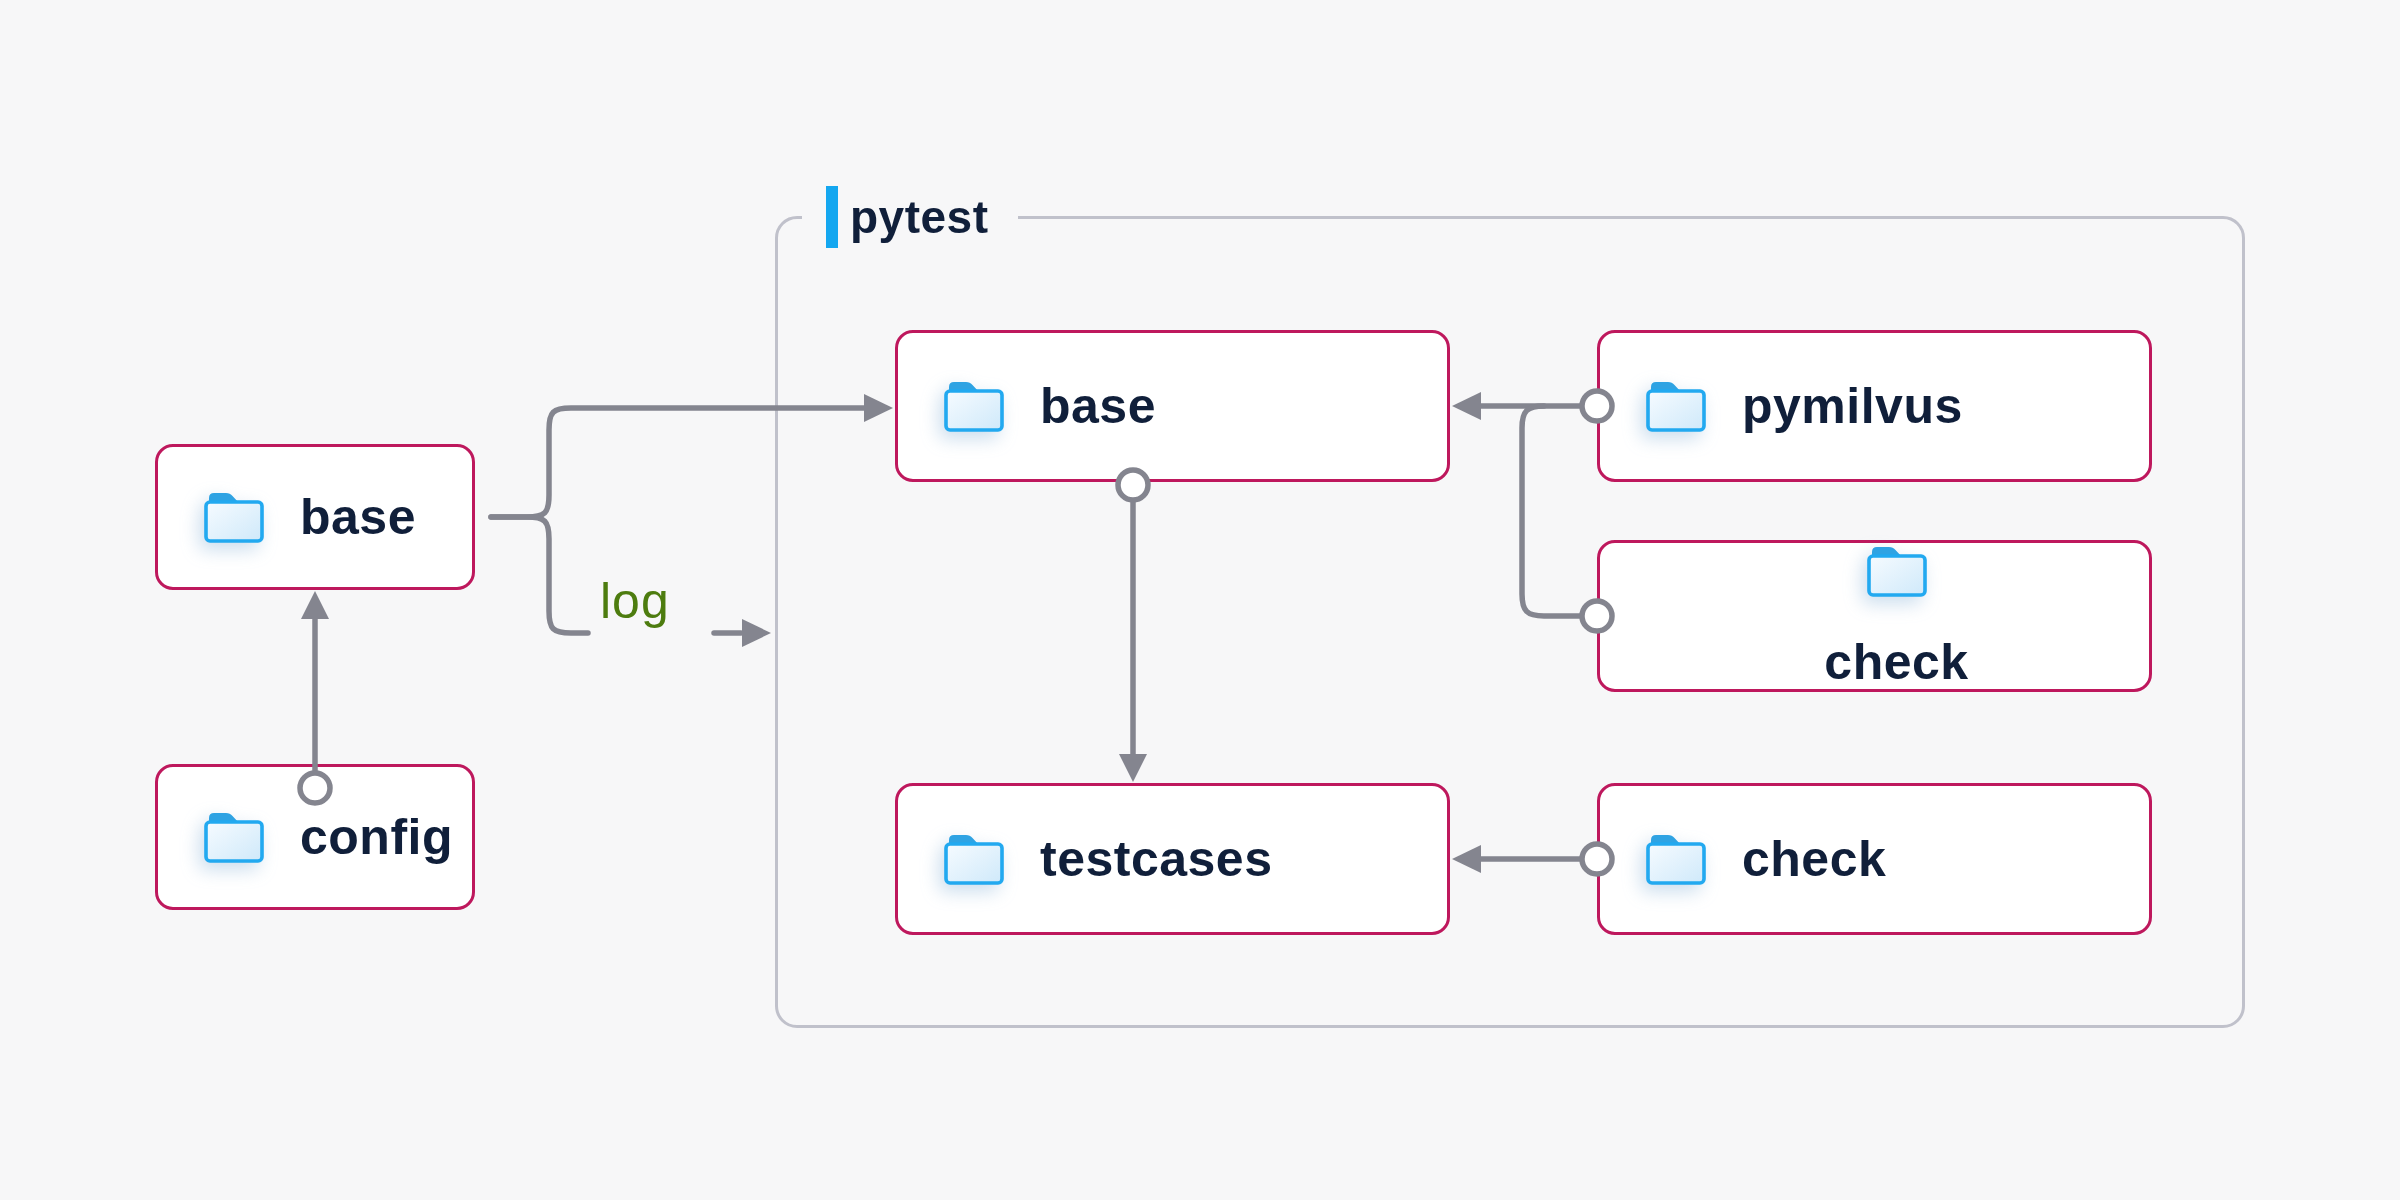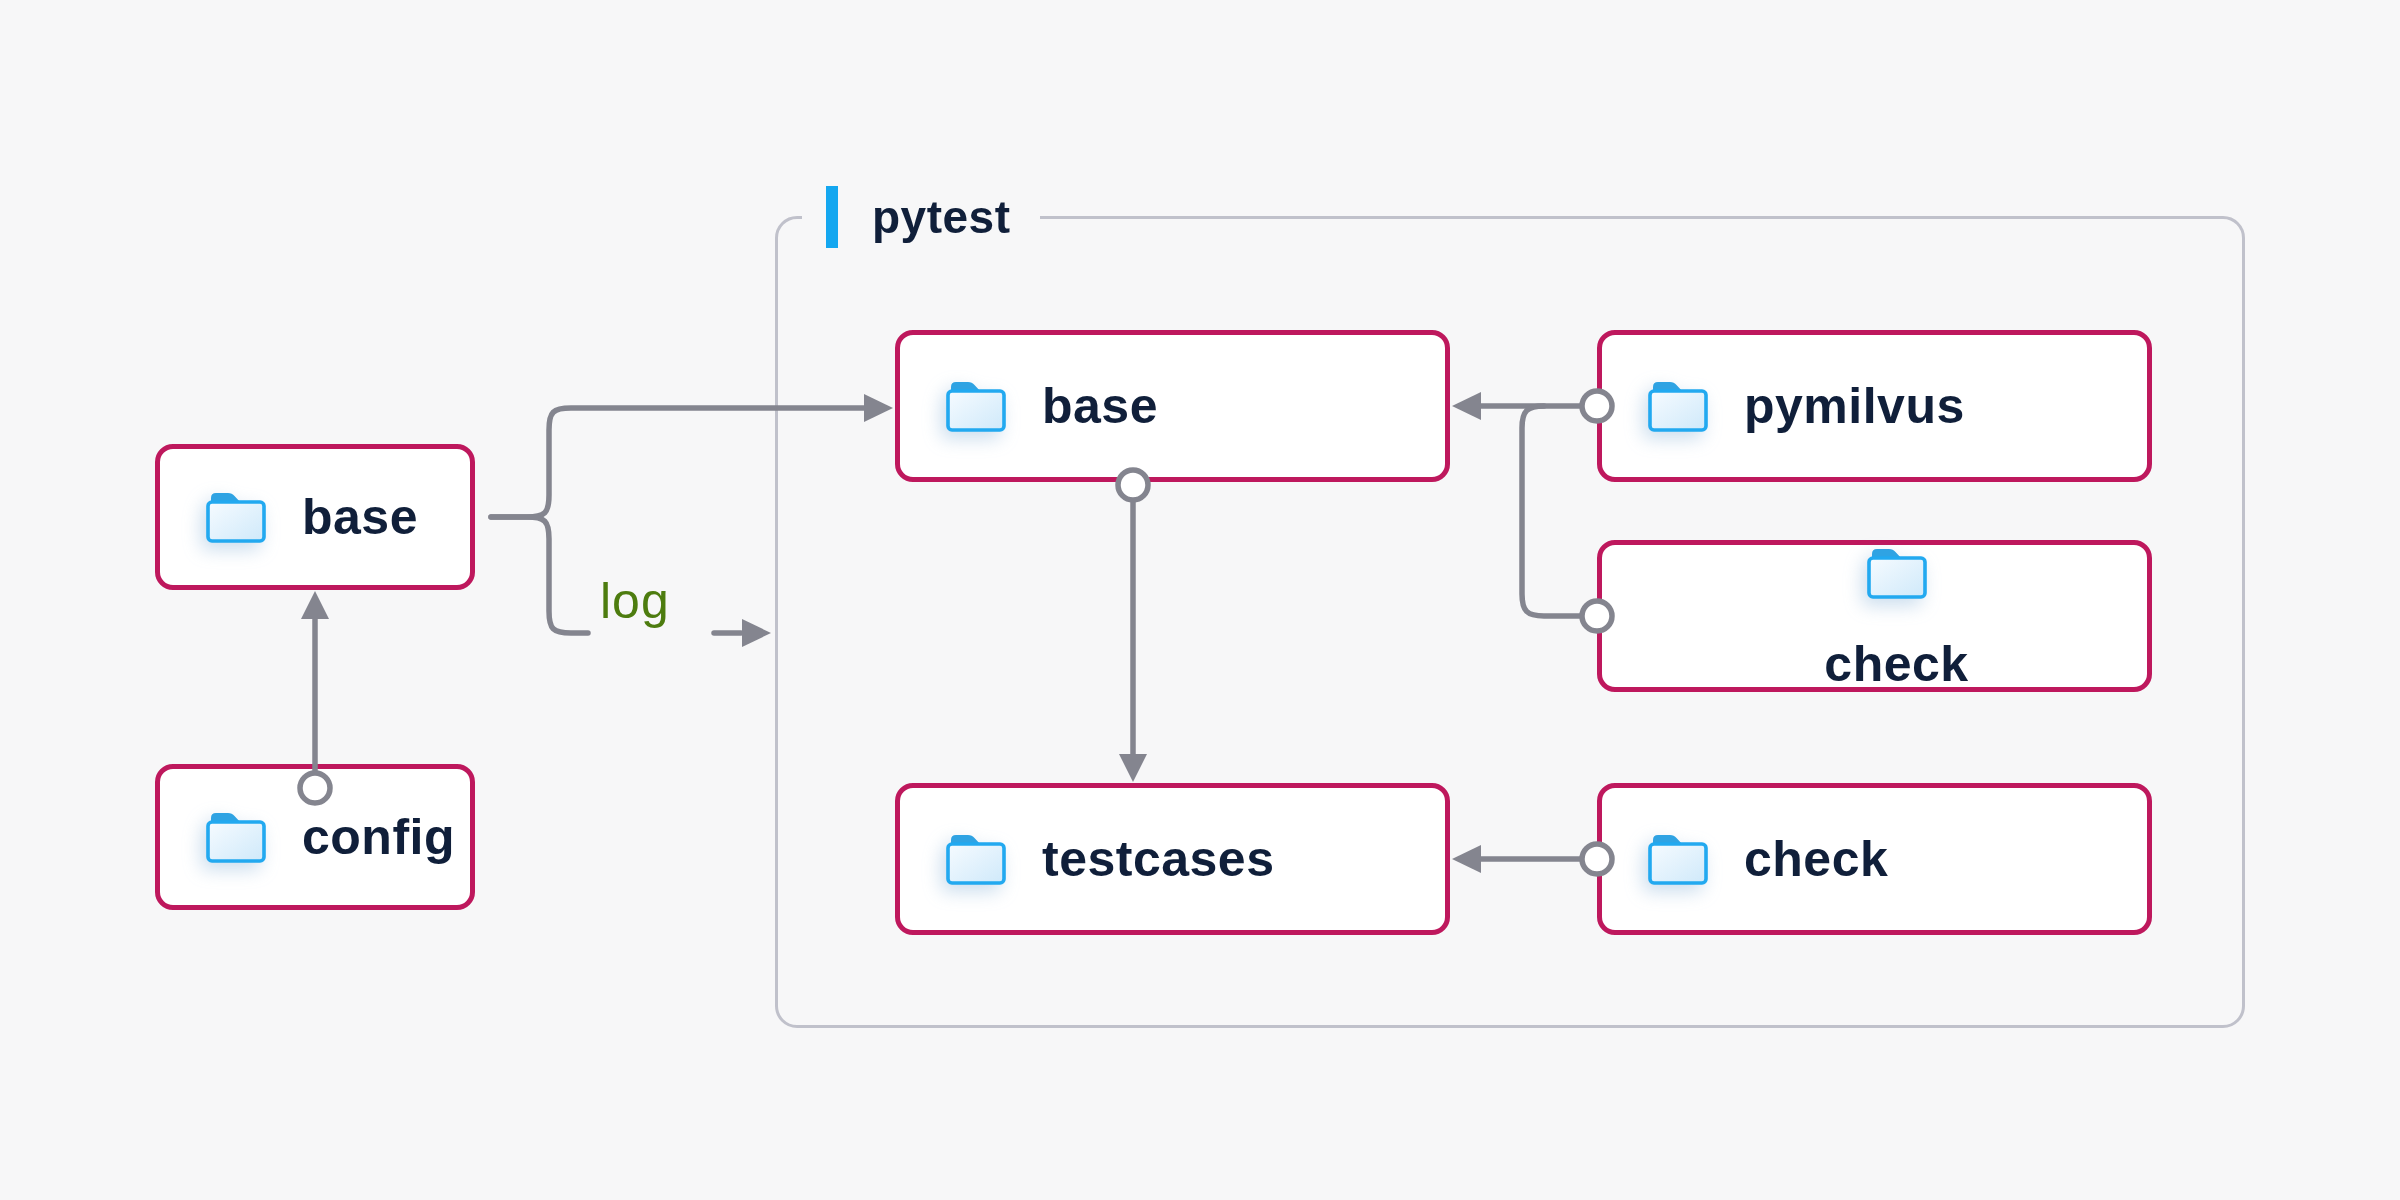--- a/index.html
+++ b/index.html
@@ -21,38 +21,38 @@
     border:3px solid #c0c1cb;
     border-radius:22px;
     background:transparent;
     box-sizing:border-box;
   }
   .group-label{
     position:absolute;
     left:802px;top:180px;
     height:74px;
     display:flex;align-items:center;
-    gap:34px;
+    gap:12px;
     background:#f7f7f8;
     padding:0 30px 0 24px;
     z-index:3;
   }
   .group-label .accent-bar{
     width:12px;height:62px;
     background:#14a7f0;
   }
   .group-label .group-title{
     font-size:46px;font-weight:700;color:#101f3a;
     letter-spacing:0.5px;
   }
   
   .node{
     position:absolute;
     background:#ffffff;
-    border:5px solid #be185d;
+    border:3px solid #be185d;
     border-radius:18px;
     box-sizing:border-box;
     display:flex;align-items:center;
     padding-left:44px;
     gap:34px;
     z-index:2;
   }
   .node .label{
     font-size:50px;font-weight:700;color:#101f3a;
     letter-spacing:0.5px;

